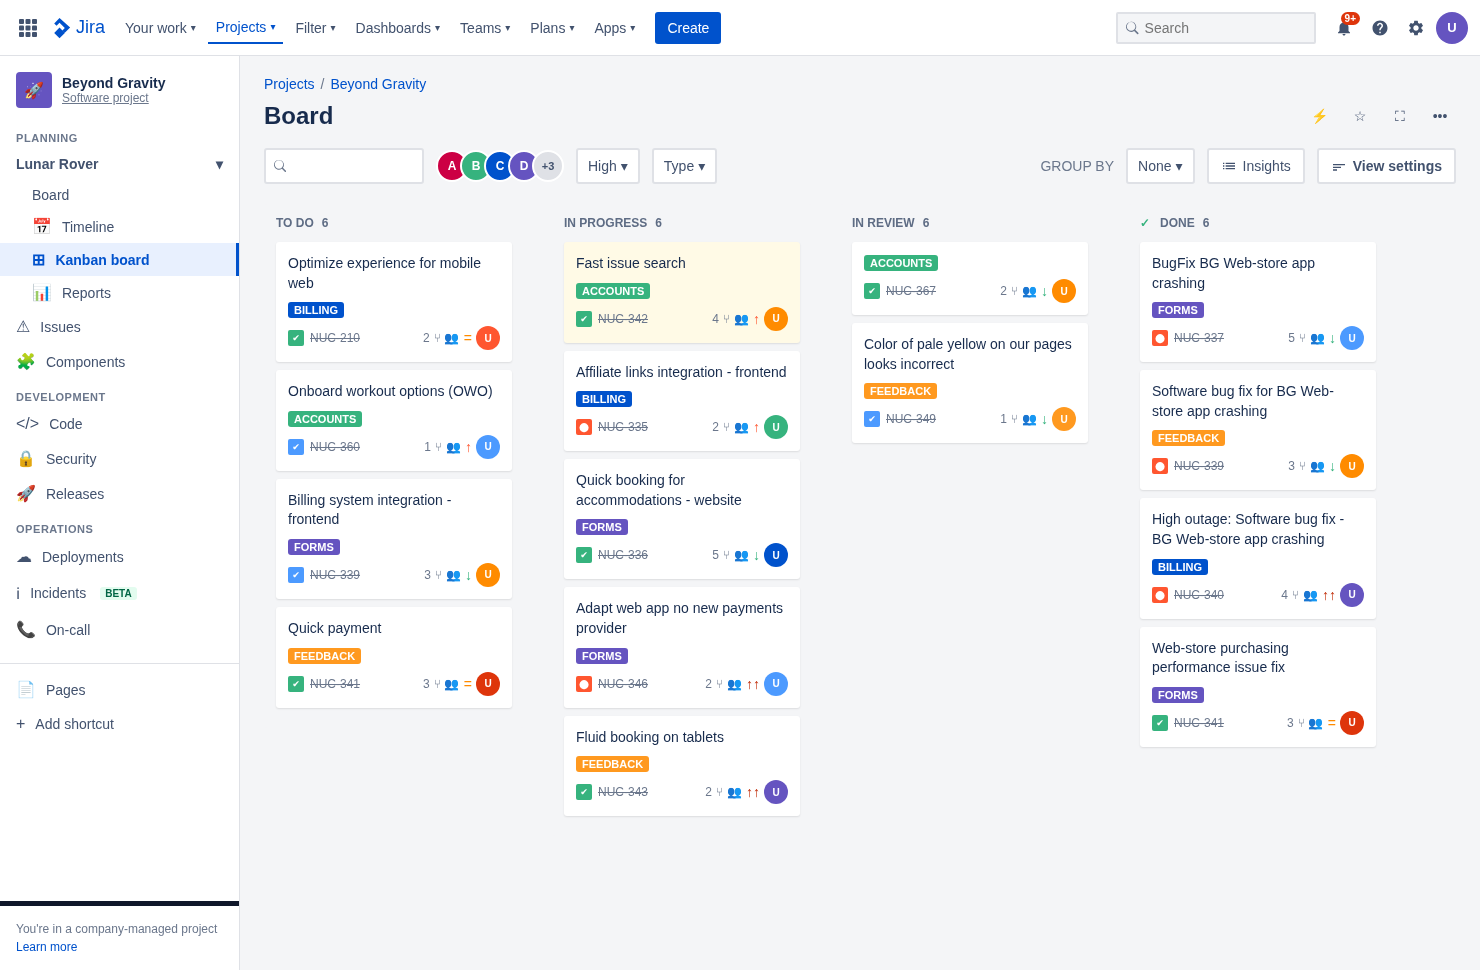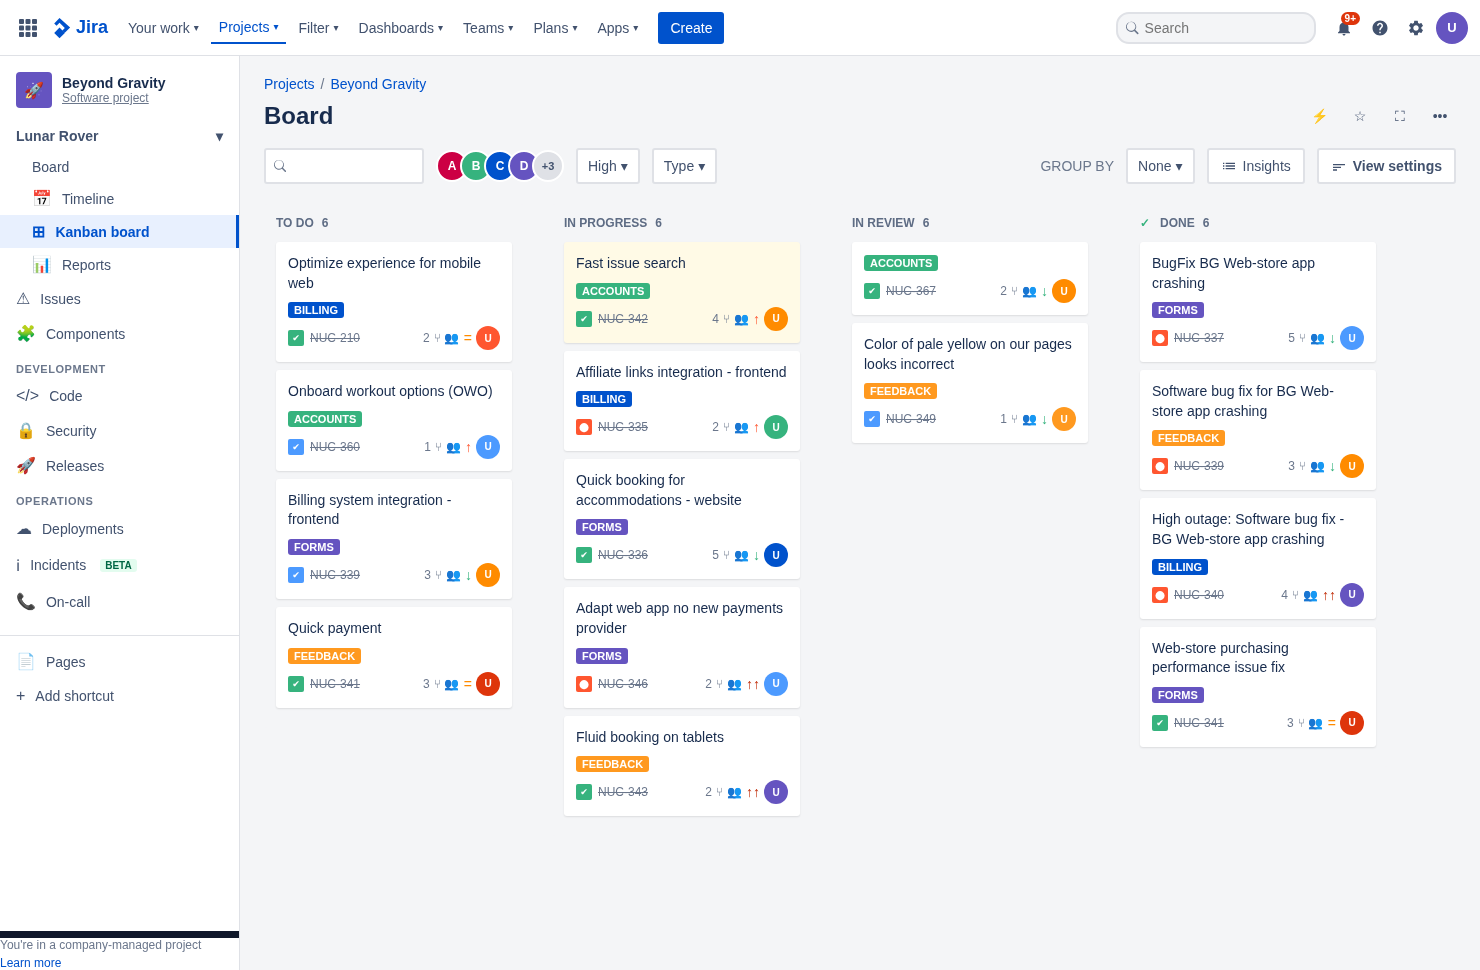--- a/index.html
+++ b/index.html
@@ -5,28 +5,28 @@
     * { box-sizing: border-box; margin: 0; padding: 0; }
     body { font-family: -apple-system, BlinkMacSystemFont, 'Segoe UI', sans-serif; font-size: 14px; background: #f4f5f7; color: #172b4d; }
 
     
     .topnav {
       display: flex; align-items: center; height: 56px;
       background: #fff; border-bottom: 1px solid #dfe1e6;
       padding: 0 12px; gap: 4px; position: fixed; top: 0; left: 0; right: 0; z-index: 100;
     }
     .topnav-apps-icon { width: 32px; height: 32px; display: flex; align-items: center; justify-content: center; cursor: pointer; color: #42526e; }
-    .topnav-logo { display: flex; align-items: center; gap: 4px; color: #0052cc; font-weight: 700; font-size: 18px; margin-right: 8px; cursor: pointer; }
+    .topnav-logo { display: flex; align-items: center; gap: 4px; color: #0052cc; font-weight: 400; font-size: 18px; margin-right: 8px; cursor: pointer; }
     .topnav-logo svg { width: 24px; height: 24px; }
     .topnav-item { padding: 0 8px; height: 32px; display: flex; align-items: center; gap: 4px; font-size: 14px; color: #42526e; cursor: pointer; border-radius: 3px; white-space: nowrap; }
     .topnav-item.active { color: #0052cc; border-bottom: 2px solid #0052cc; border-radius: 0; }
     .topnav-chevron { font-size: 10px; }
     .topnav-create { background: #0052cc; color: #fff; border: none; border-radius: 3px; padding: 0 12px; height: 32px; font-size: 14px; font-weight: 500; cursor: pointer; margin-left: 8px; }
     .topnav-spacer { flex: 1; }
-    .topnav-search { display: flex; align-items: center; background: #f4f5f7; border: 2px solid #dfe1e6; border-radius: 13px; padding: 0 8px; height: 32px; gap: 6px; width: 200px; }
+    .topnav-search { display: flex; align-items: center; background: #f4f5f7; border: 2px solid #dfe1e6; border-radius: 2px; padding: 0 8px; height: 32px; gap: 6px; width: 200px; }
     .topnav-search input { border: none; background: transparent; outline: none; font-size: 14px; color: #42526e; width: 100%; }
     .topnav-icons { display: flex; align-items: center; gap: 4px; margin-left: 8px; }
     .topnav-icon-btn { width: 32px; height: 32px; border-radius: 50%; display: flex; align-items: center; justify-content: center; cursor: pointer; color: #42526e; position: relative; }
     .notif-badge { position: absolute; top: 0; right: 0; background: #de350b; color: #fff; font-size: 10px; border-radius: 8px; padding: 1px 4px; font-weight: 700; }
     .topnav-avatar { width: 32px; height: 32px; border-radius: 50%; background: #6554c0; display: flex; align-items: center; justify-content: center; color: #fff; font-weight: 700; font-size: 13px; cursor: pointer; }
 
     
     .layout { display: flex; margin-top: 56px; height: calc(100vh - 56px); }
 
     
@@ -36,21 +36,21 @@
     .sidebar-project-info { flex: 1; }
     .sidebar-project-name { font-weight: 600; font-size: 14px; color: #172b4d; }
     .sidebar-project-type { font-size: 12px; color: #6b778c; text-decoration: underline; }
 
     .sidebar-section-label { font-size: 11px; font-weight: 700; color: #6b778c; padding: 12px 16px 4px; text-transform: uppercase; letter-spacing: 0.05em; }
     .sidebar-item { display: flex; align-items: center; gap: 10px; padding: 8px 16px; cursor: pointer; color: #42526e; font-size: 14px; border-radius: 0; }
     .sidebar-group-header { display: flex; align-items: center; justify-content: space-between; padding: 8px 16px; cursor: pointer; color: #42526e; font-size: 14px; font-weight: 600; }
     .sidebar-subitem { display: flex; align-items: center; gap: 10px; padding: 7px 16px 7px 32px; cursor: pointer; color: #42526e; font-size: 14px; }
     .sidebar-subitem.active { background: #e8f0fe; color: #0052cc; border-right: 3px solid #0052cc; font-weight: 600; }
     .beta-badge { background: #e3fcef; color: #006644; font-size: 10px; font-weight: 700; border-radius: 3px; padding: 1px 5px; margin-left: 4px; }
-    .sidebar-bottom { margin-top: auto; padding: 0; border-top: 7px solid #0f172a; }
+    .sidebar-bottom { margin-top: auto; padding: 16px; border-top: 5px solid #0f172a; }
     .sidebar-bottom-text { font-size: 12px; color: #6b778c; margin-bottom: 4px; }
     .sidebar-bottom-link { font-size: 12px; color: #0052cc; cursor: pointer; }
 
     
     .main { flex: 1; overflow: auto; padding: 20px 24px; }
     .breadcrumb { display: flex; align-items: center; gap: 6px; font-size: 14px; color: #6b778c; margin-bottom: 8px; }
     .breadcrumb-link { color: #0052cc; cursor: pointer; }
     .breadcrumb-sep { color: #6b778c; }
     .board-header { display: flex; align-items: center; justify-content: space-between; margin-bottom: 16px; }
     .board-title { font-size: 24px; font-weight: 700; color: #172b4d; }
@@ -178,20 +178,21 @@
 
   <aside class="sidebar">
     <div class="sidebar-project-header">
       <div class="sidebar-project-icon">🚀</div>
       <div class="sidebar-project-info">
         <div class="sidebar-project-name">Beyond Gravity</div>
         <div class="sidebar-project-type">Software project</div>
       </div>
     </div>
 
+    <div class="sidebar-section-label">PLANNING</div>
 
     <div class="sidebar-group-header">
       <span>Lunar Rover</span>
       <span>▾</span>
     </div>
     <div class="sidebar-subitem">
       <span>Board</span>
     </div>
     <div class="sidebar-subitem">
       <span style="font-size:16px">📅</span>

